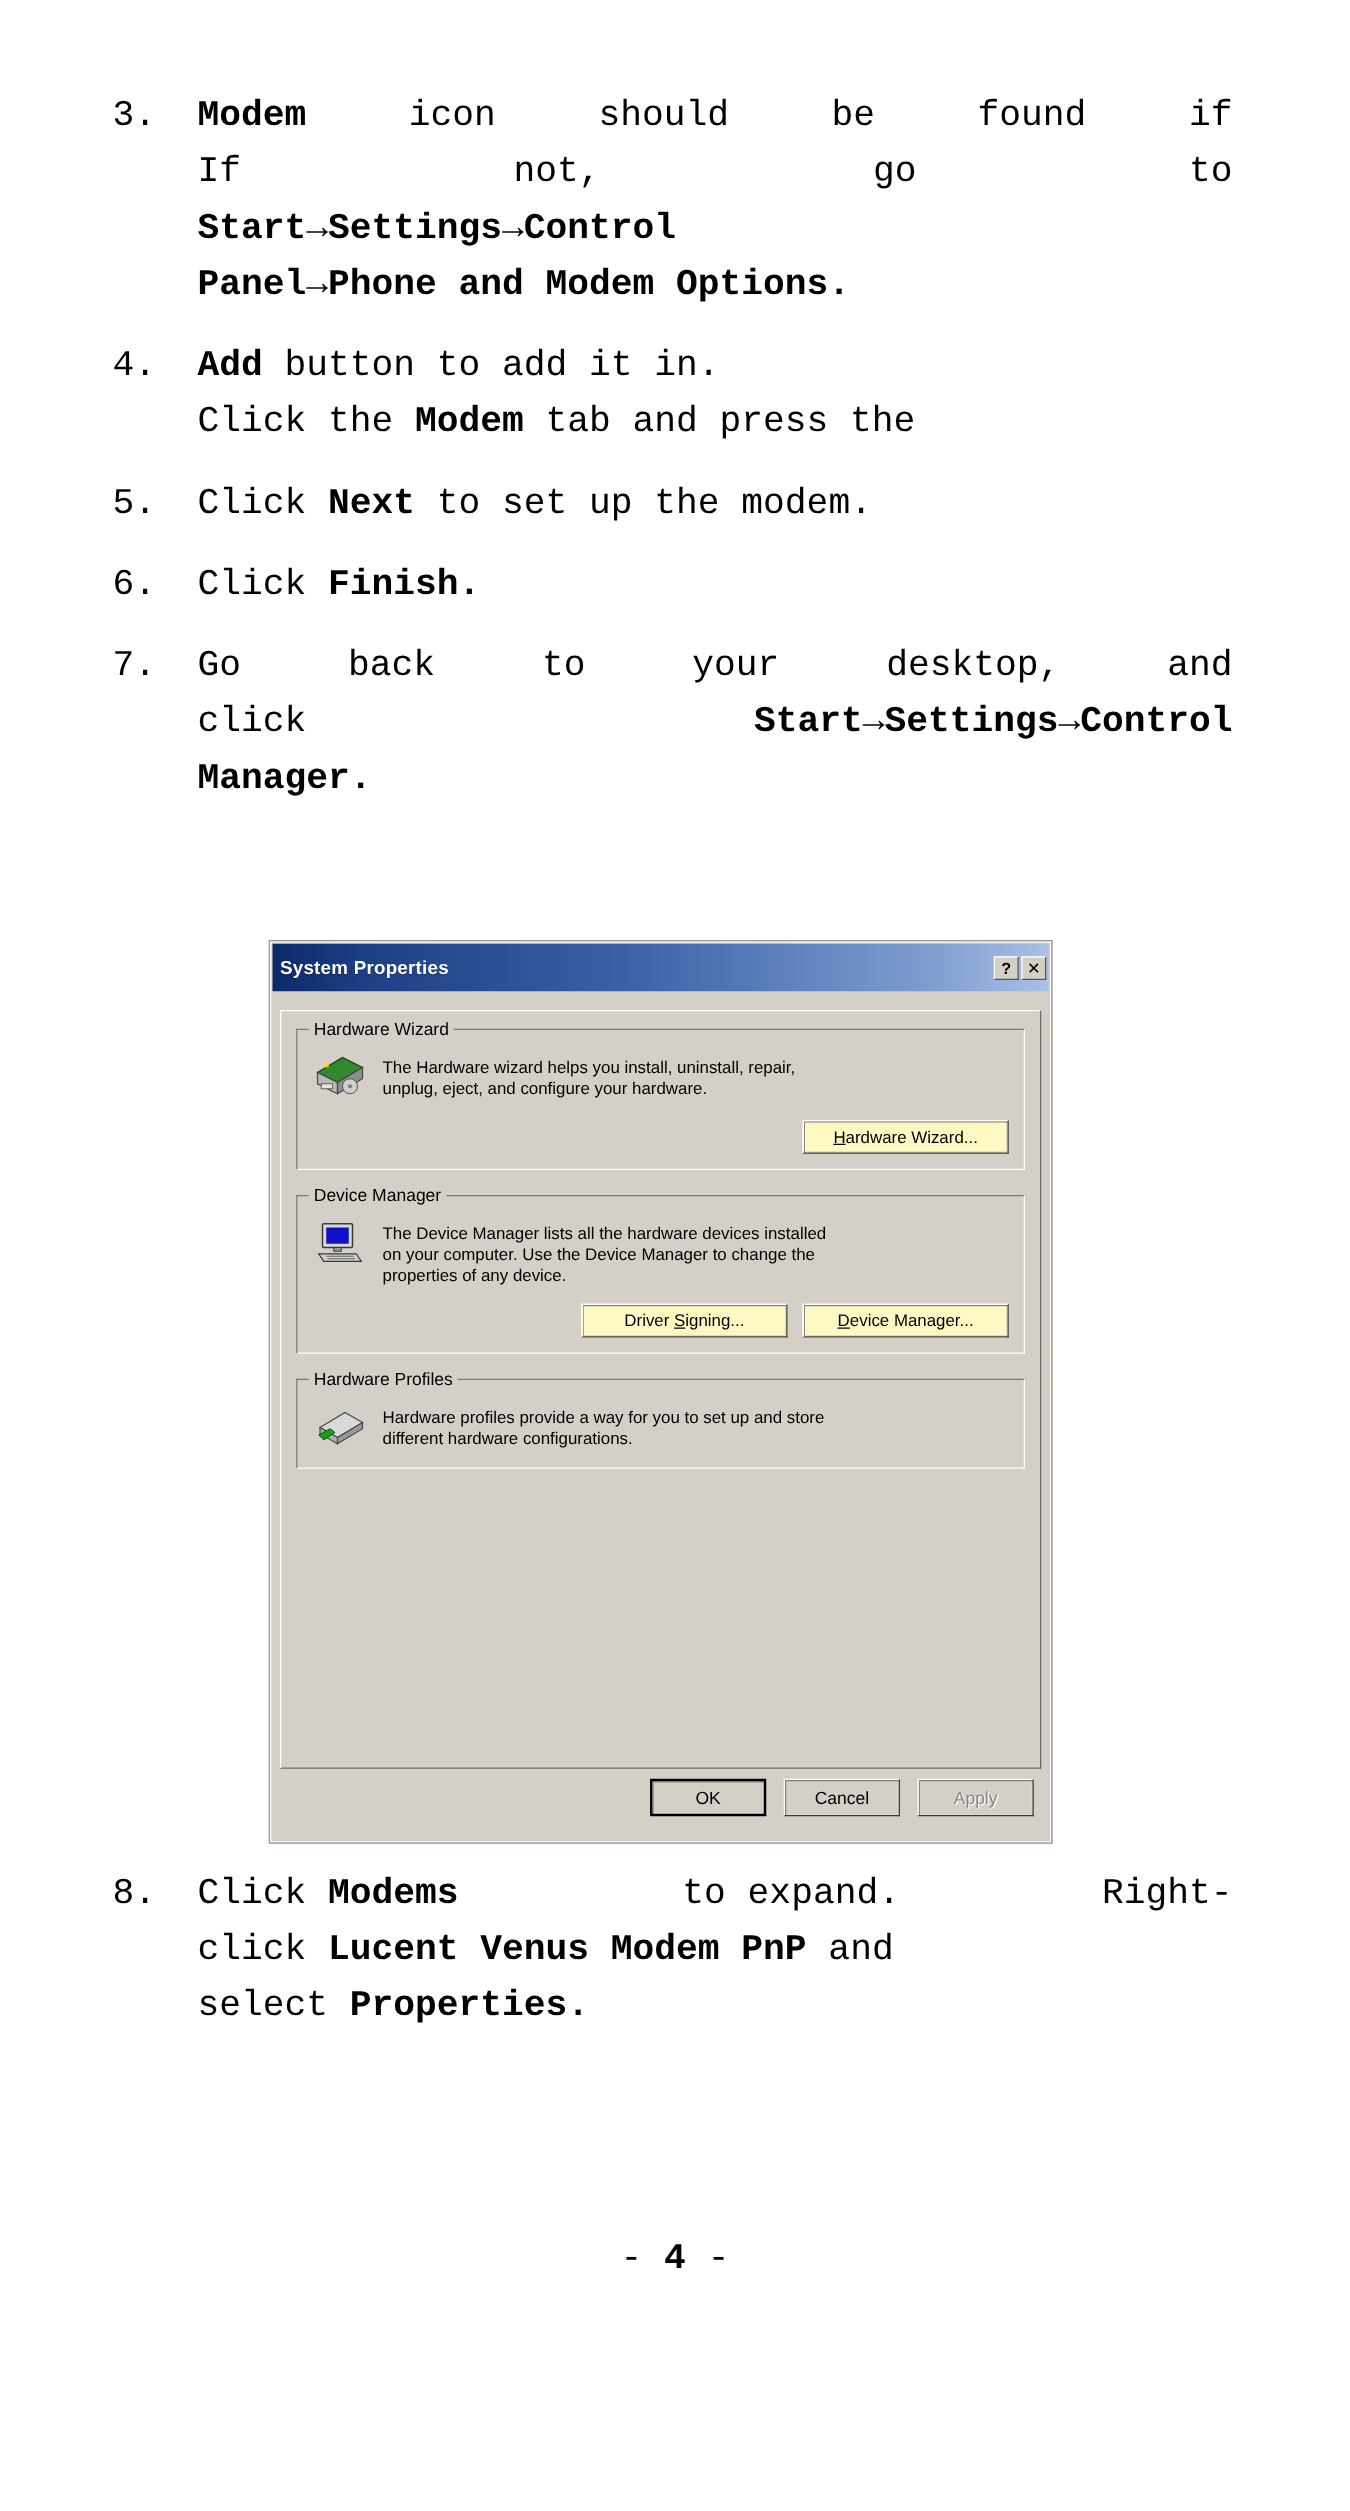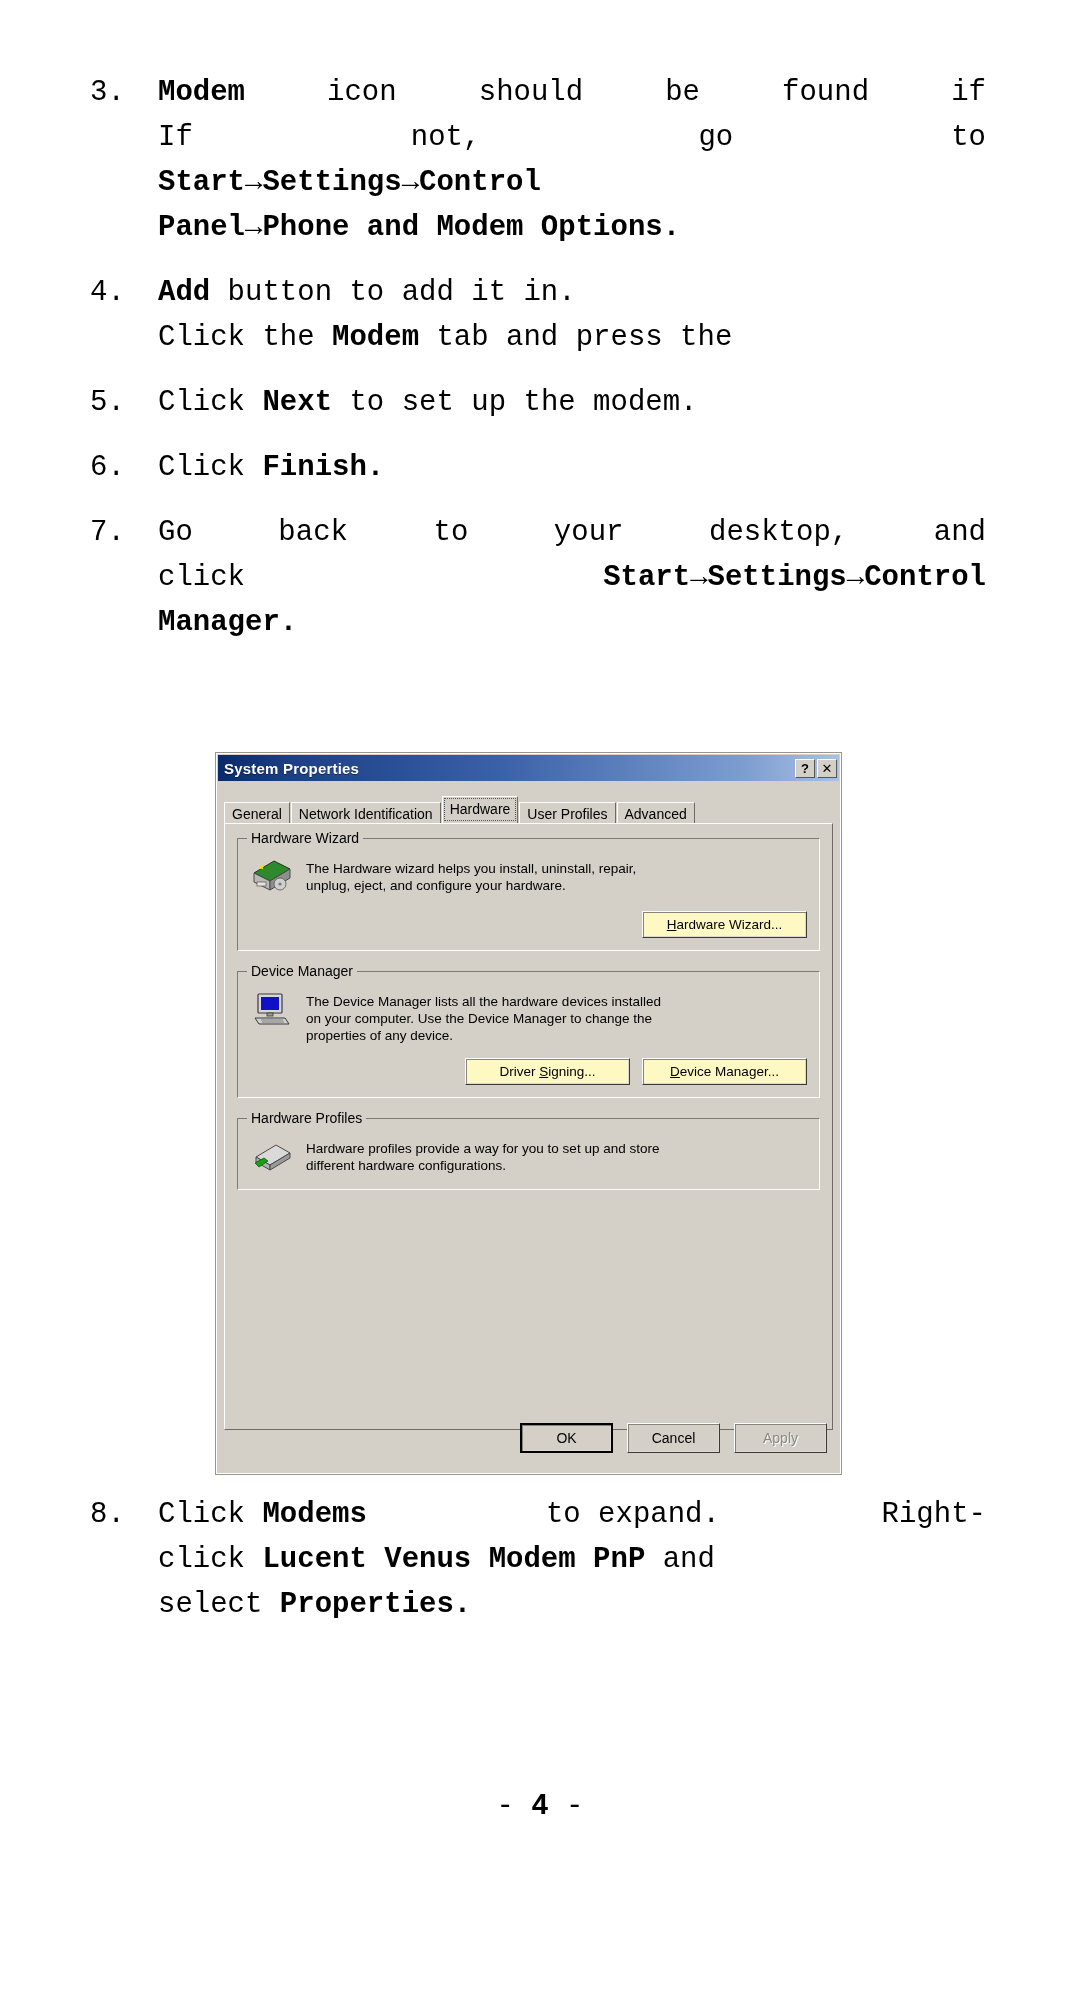--- a/index.html
+++ b/index.html
@@ -40,21 +40,21 @@
     position:absolute;
     left:215px; top:752px;
     width:627px; height:723px;
     background:#d4d0c8;
     border:1px solid #9a958c;
     box-shadow:0 0 0 1px #ffffff inset;
     font-family:"Liberation Sans","DejaVu Sans",sans-serif;
     color:#000;
   }
   .titlebar {
-    height:26px;
+    height:38px;
     margin:2px 2px 15px 2px;
     background:linear-gradient(to right,#0b2a6b 0%,#1d3f85 12%,#3a60a8 45%,#7e9ed0 85%,#aac0e4 100%);
     display:flex; align-items:center;
     padding:0 2px 0 6px;
   }
   .titletext {
     color:#fff; font-weight:bold; font-size:15px;
     letter-spacing:0.2px; flex:1 1 auto;
     text-shadow:0 1px 0 rgba(0,0,0,.4);
   }
@@ -236,27 +236,20 @@
   </div>
 
   <div class="dlg">
 
     <div class="titlebar">
       <span class="titletext">System Properties</span>
       <span class="tbtn">?</span>
       <span class="tbtn">✕</span>
     </div>
 
-    <div class="tabstrip">
-      <span class="tab">General</span>
-      <span class="tab">Network Identification</span>
-      <span class="tab sel">Hardware</span>
-      <span class="tab">User Profiles</span>
-      <span class="tab">Advanced</span>
-    </div>
 
     <div class="panel">
 
       <div class="group">
         <span class="gl">Hardware Wizard</span>
         <div class="grow">
           <span class="icn">
             <svg width="44" height="40" viewBox="0 0 44 40">
               <polygon points="4,16 24,4 40,12 20,24" fill="#2f8a2f" stroke="#123d12" stroke-width="1"></polygon>
               <polygon points="4,16 20,24 20,33 4,25" fill="#b9b9b9" stroke="#4a4a4a" stroke-width="1"></polygon>

